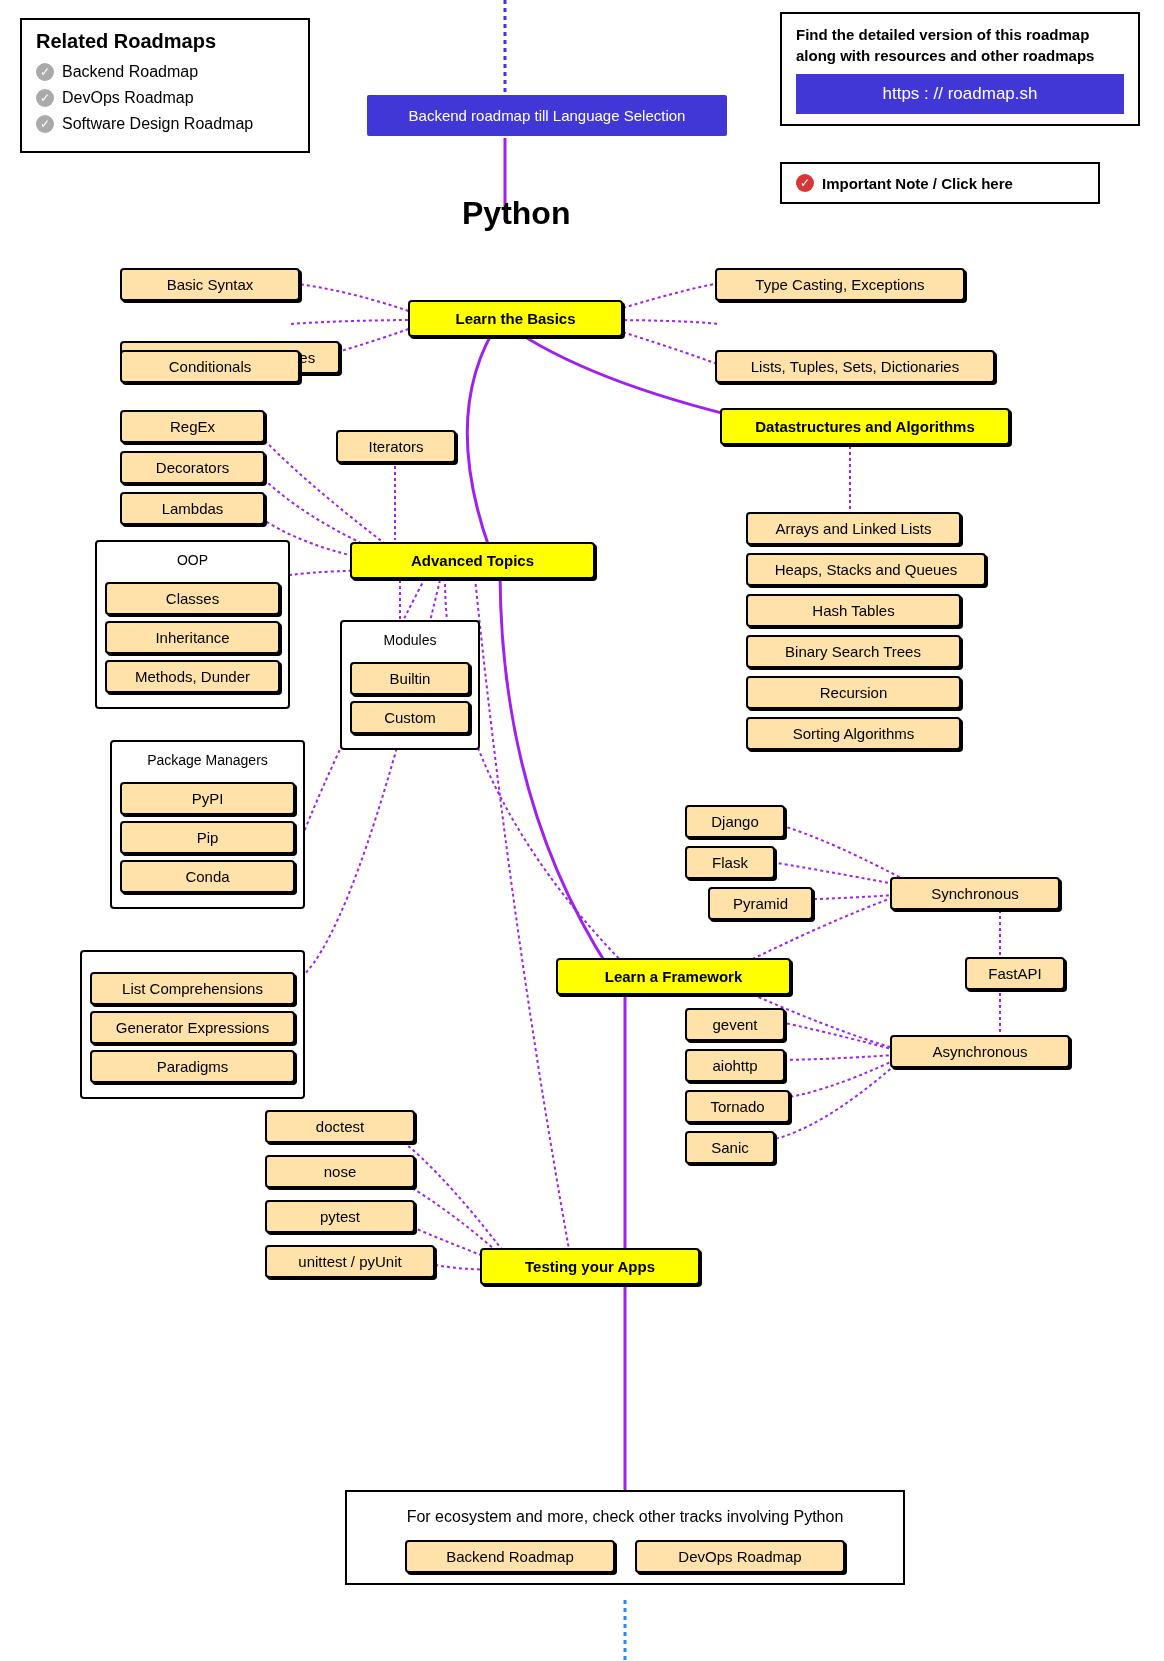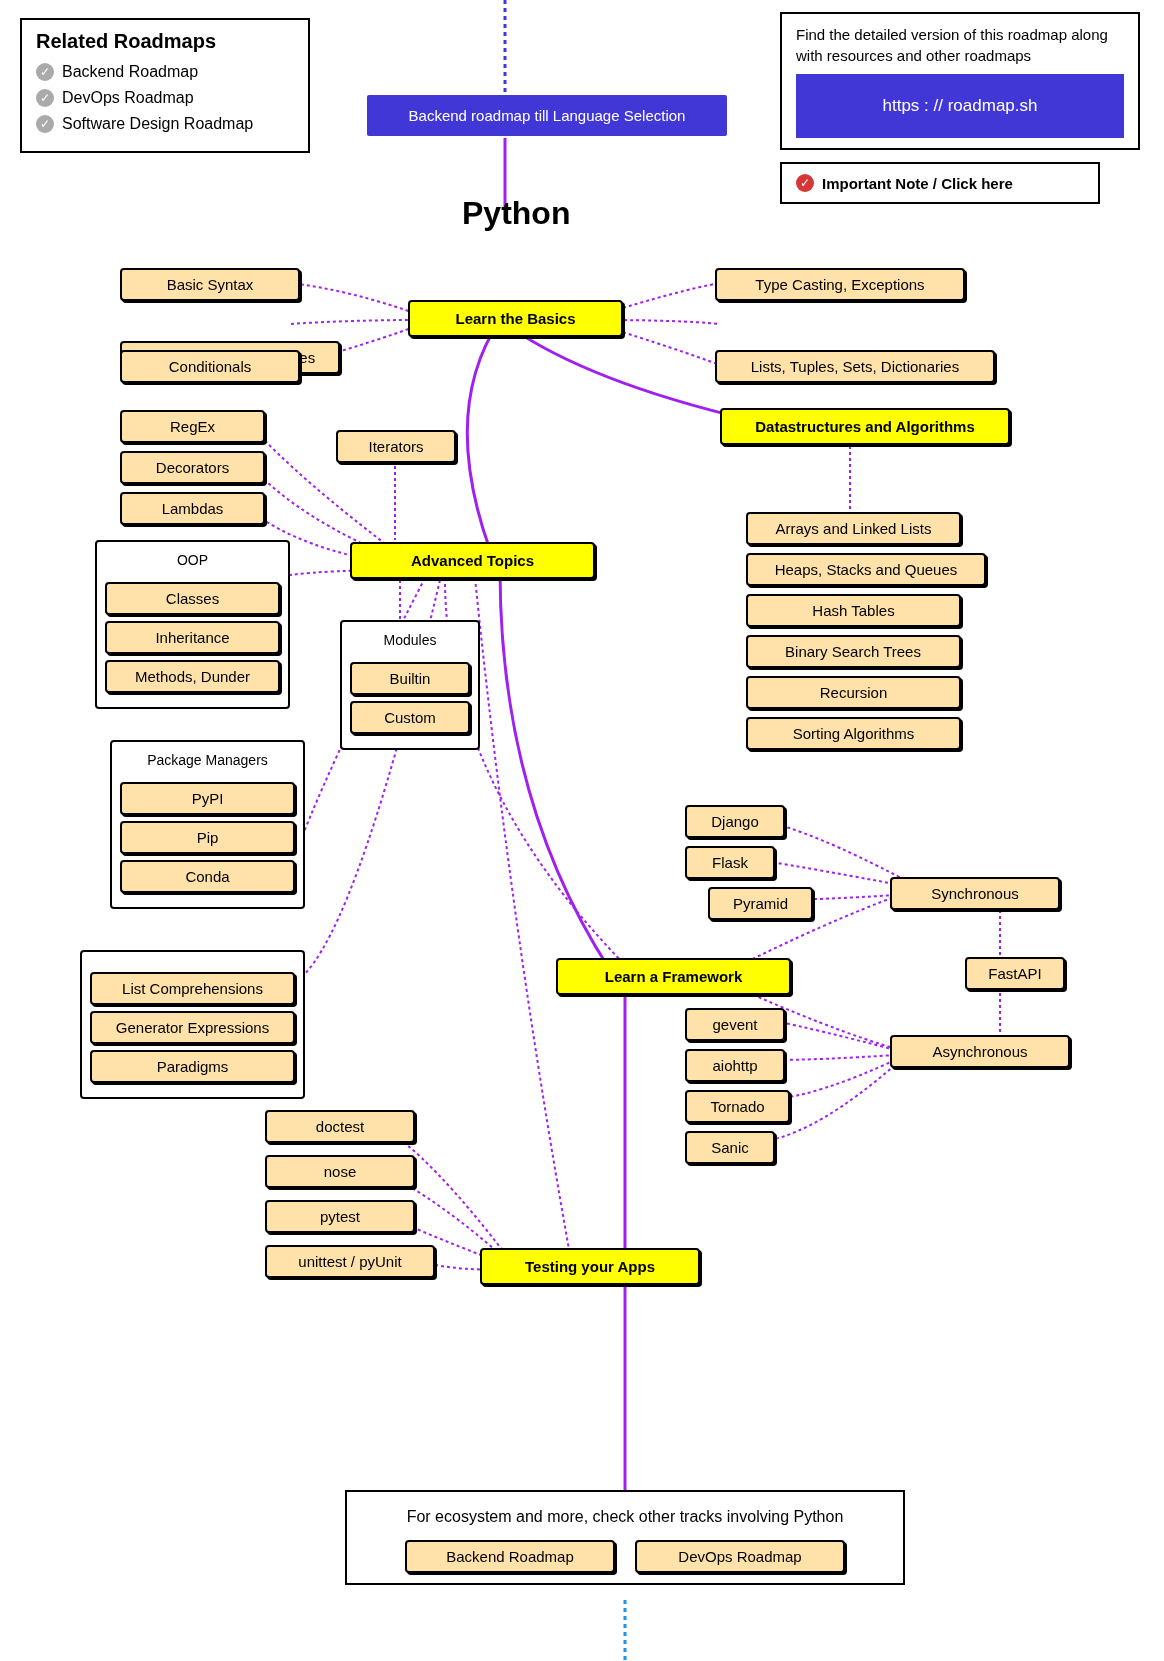--- a/index.html
+++ b/index.html
@@ -49,21 +49,21 @@
   .check {
     display: inline-flex; width: 18px; height: 18px; border-radius: 50%;
     background: #aaa; color: #fff; align-items: center; justify-content: center;
     font-size: 12px; margin-right: 8px; flex-shrink: 0;
   }
   .check.red { background: #d63636; }
   .rel-item { display: flex; align-items: center; margin: 8px 0; font-size: 16px; }
   .rel-title { font-size: 20px; font-weight: 700; margin-bottom: 10px; }
   .btn-link {
     display: block; background: #4136d6; color: #fff; text-align: center;
-    padding: 22px; font-size: 17px; margin-top: 8px;
+    padding: 10px; font-size: 17px; margin-top: 8px;
   }
 </style>
 </head>
 <body>
 
 <div class="canvas">
 
 <svg class="lines">
 
   <path d="M 505 0 L 505 100" fill="none" stroke="#4136d6" stroke-width="3" stroke-dasharray="4,4"></path>
@@ -125,21 +125,21 @@
         <span class="check">✓</span>
         <span>DevOps Roadmap</span>
       </div>
   <div class="rel-item">
         <span class="check">✓</span>
         <span>Software Design Roadmap</span>
       </div>
 </div>
 
 <div class="box" style="left:780px; top:12px; width:360px; font-size:15px;">
-  <div style="font-weight:400; line-height:1.4;">Find the detailed version of this roadmap along with resources and other roadmaps</div>
+  <div style="font-weight:700; line-height:1.4;">Find the detailed version of this roadmap along with resources and other roadmaps</div>
   <div class="btn-link">https : // roadmap.sh</div>
 </div>
 
 <div class="box" style="left:780px; top:162px; width:320px; display:flex; align-items:center;">
   <span class="check red">✓</span>
   <span style="font-weight:600;">Important Note / Click here</span>
 </div>
 
 <div class="node purple" style="left:367px; top:95px; width:360px; padding:12px;">Backend roadmap till Language Selection</div>
 

